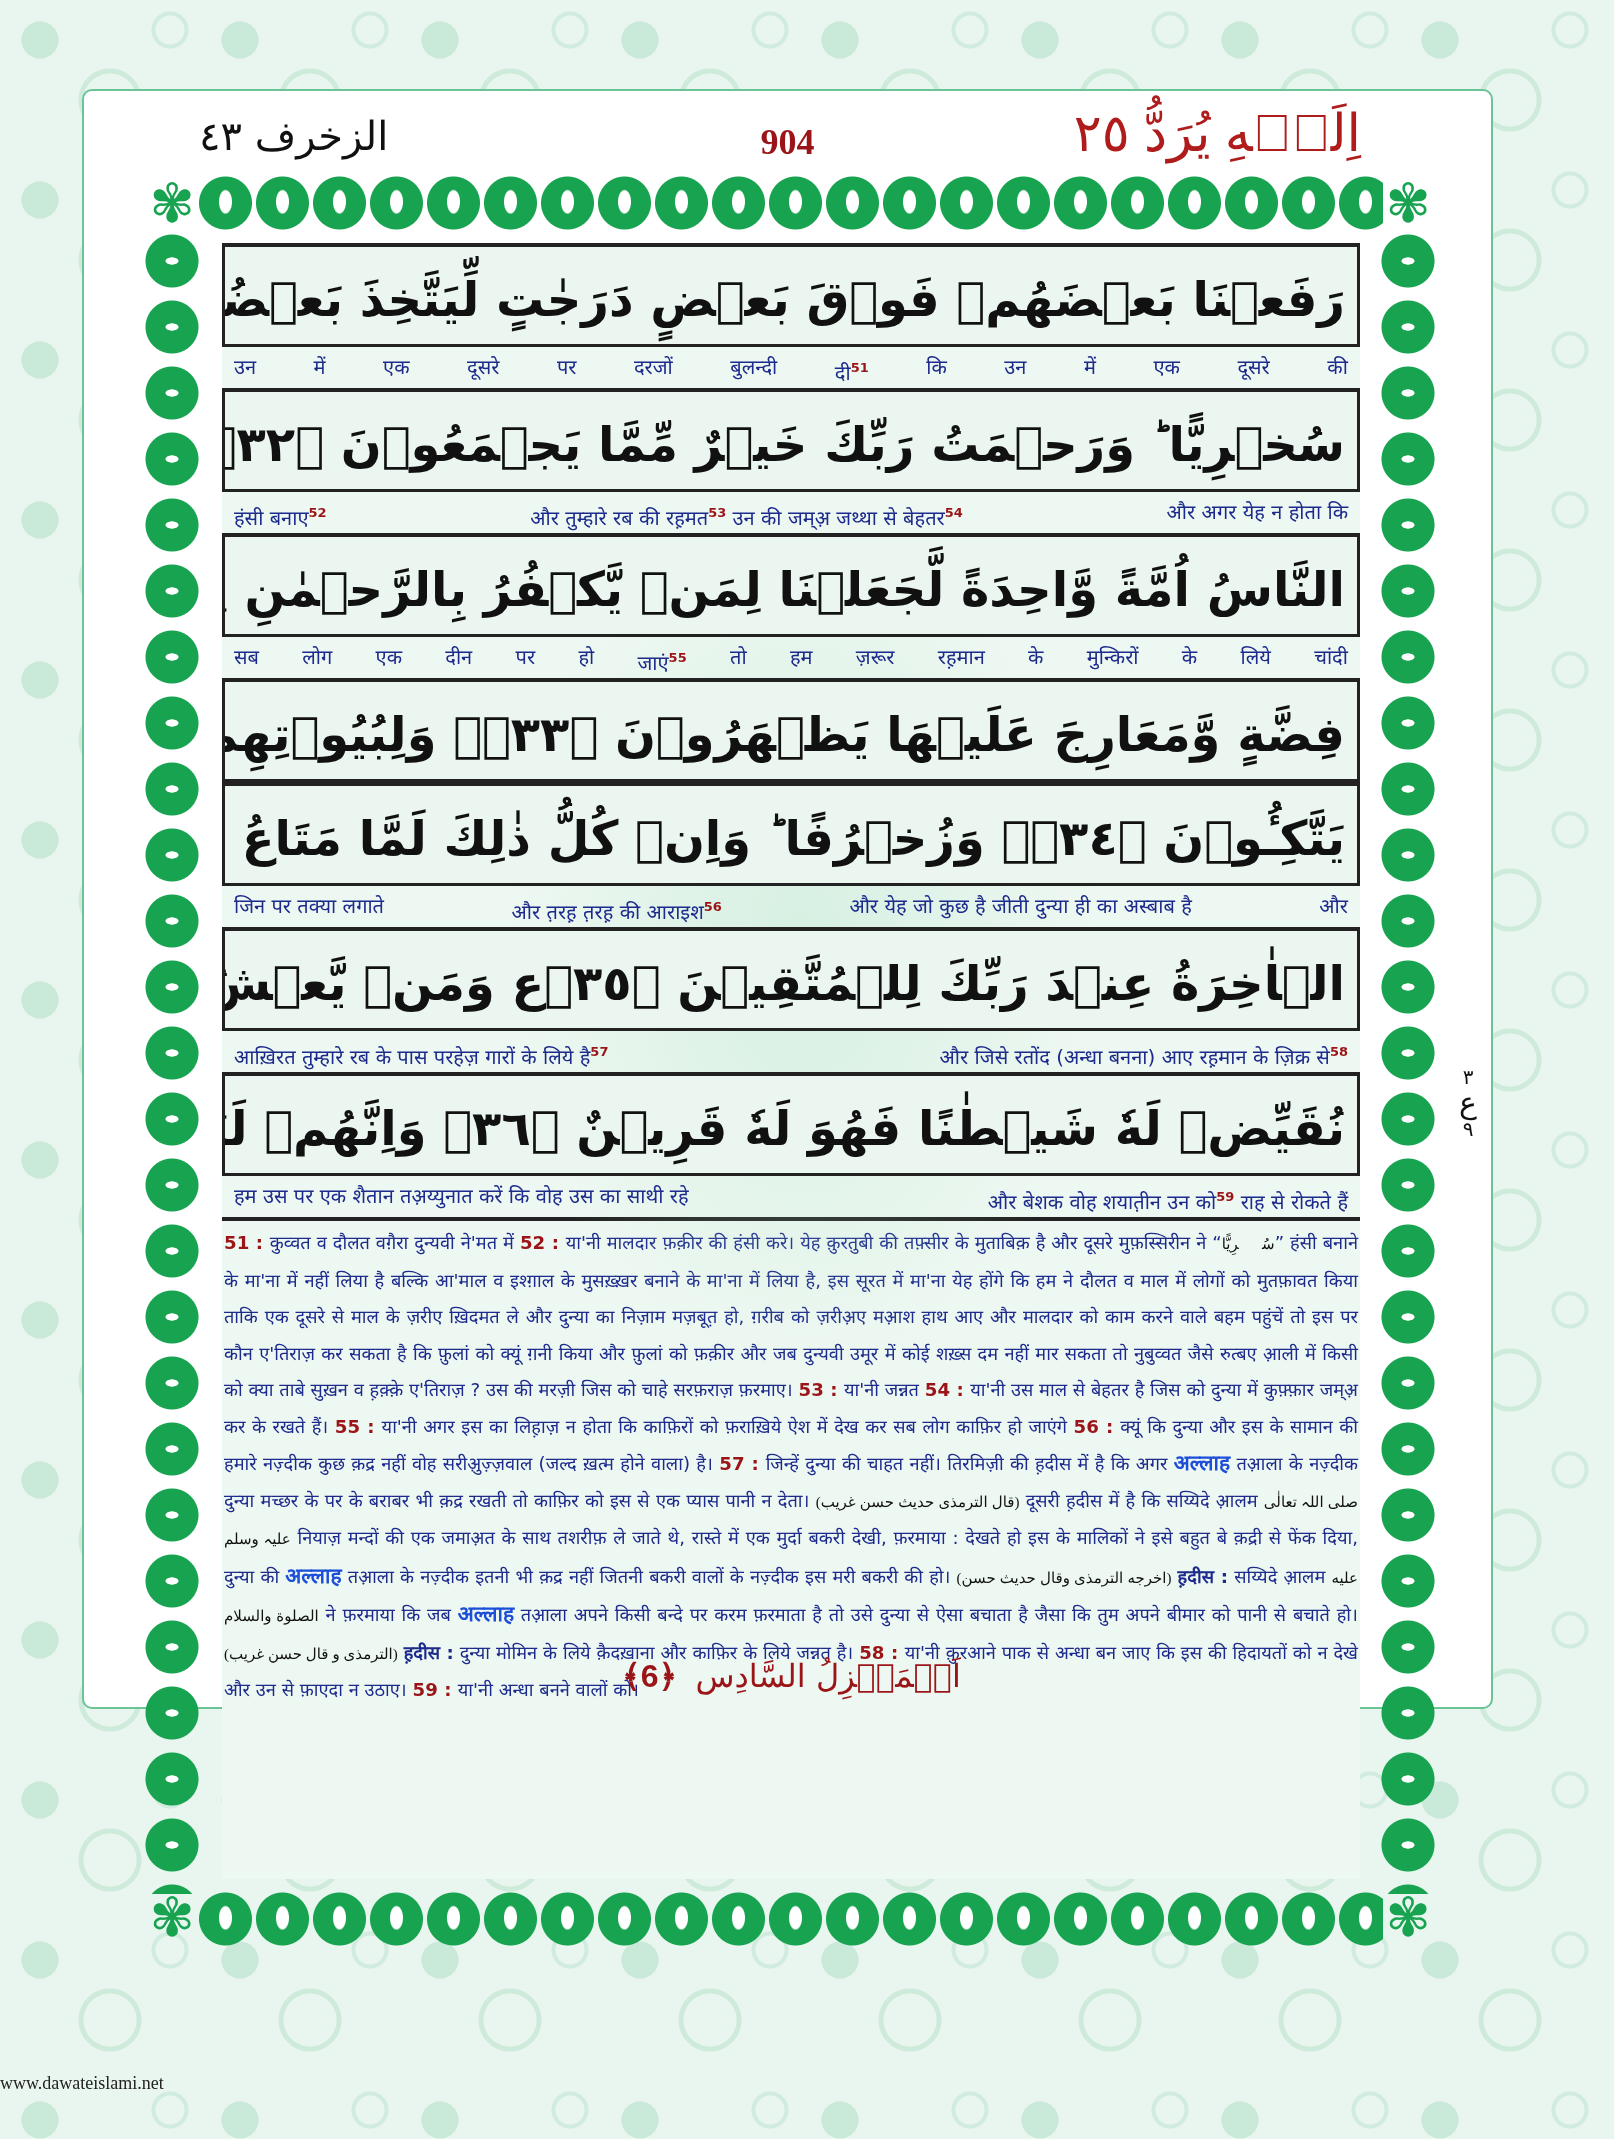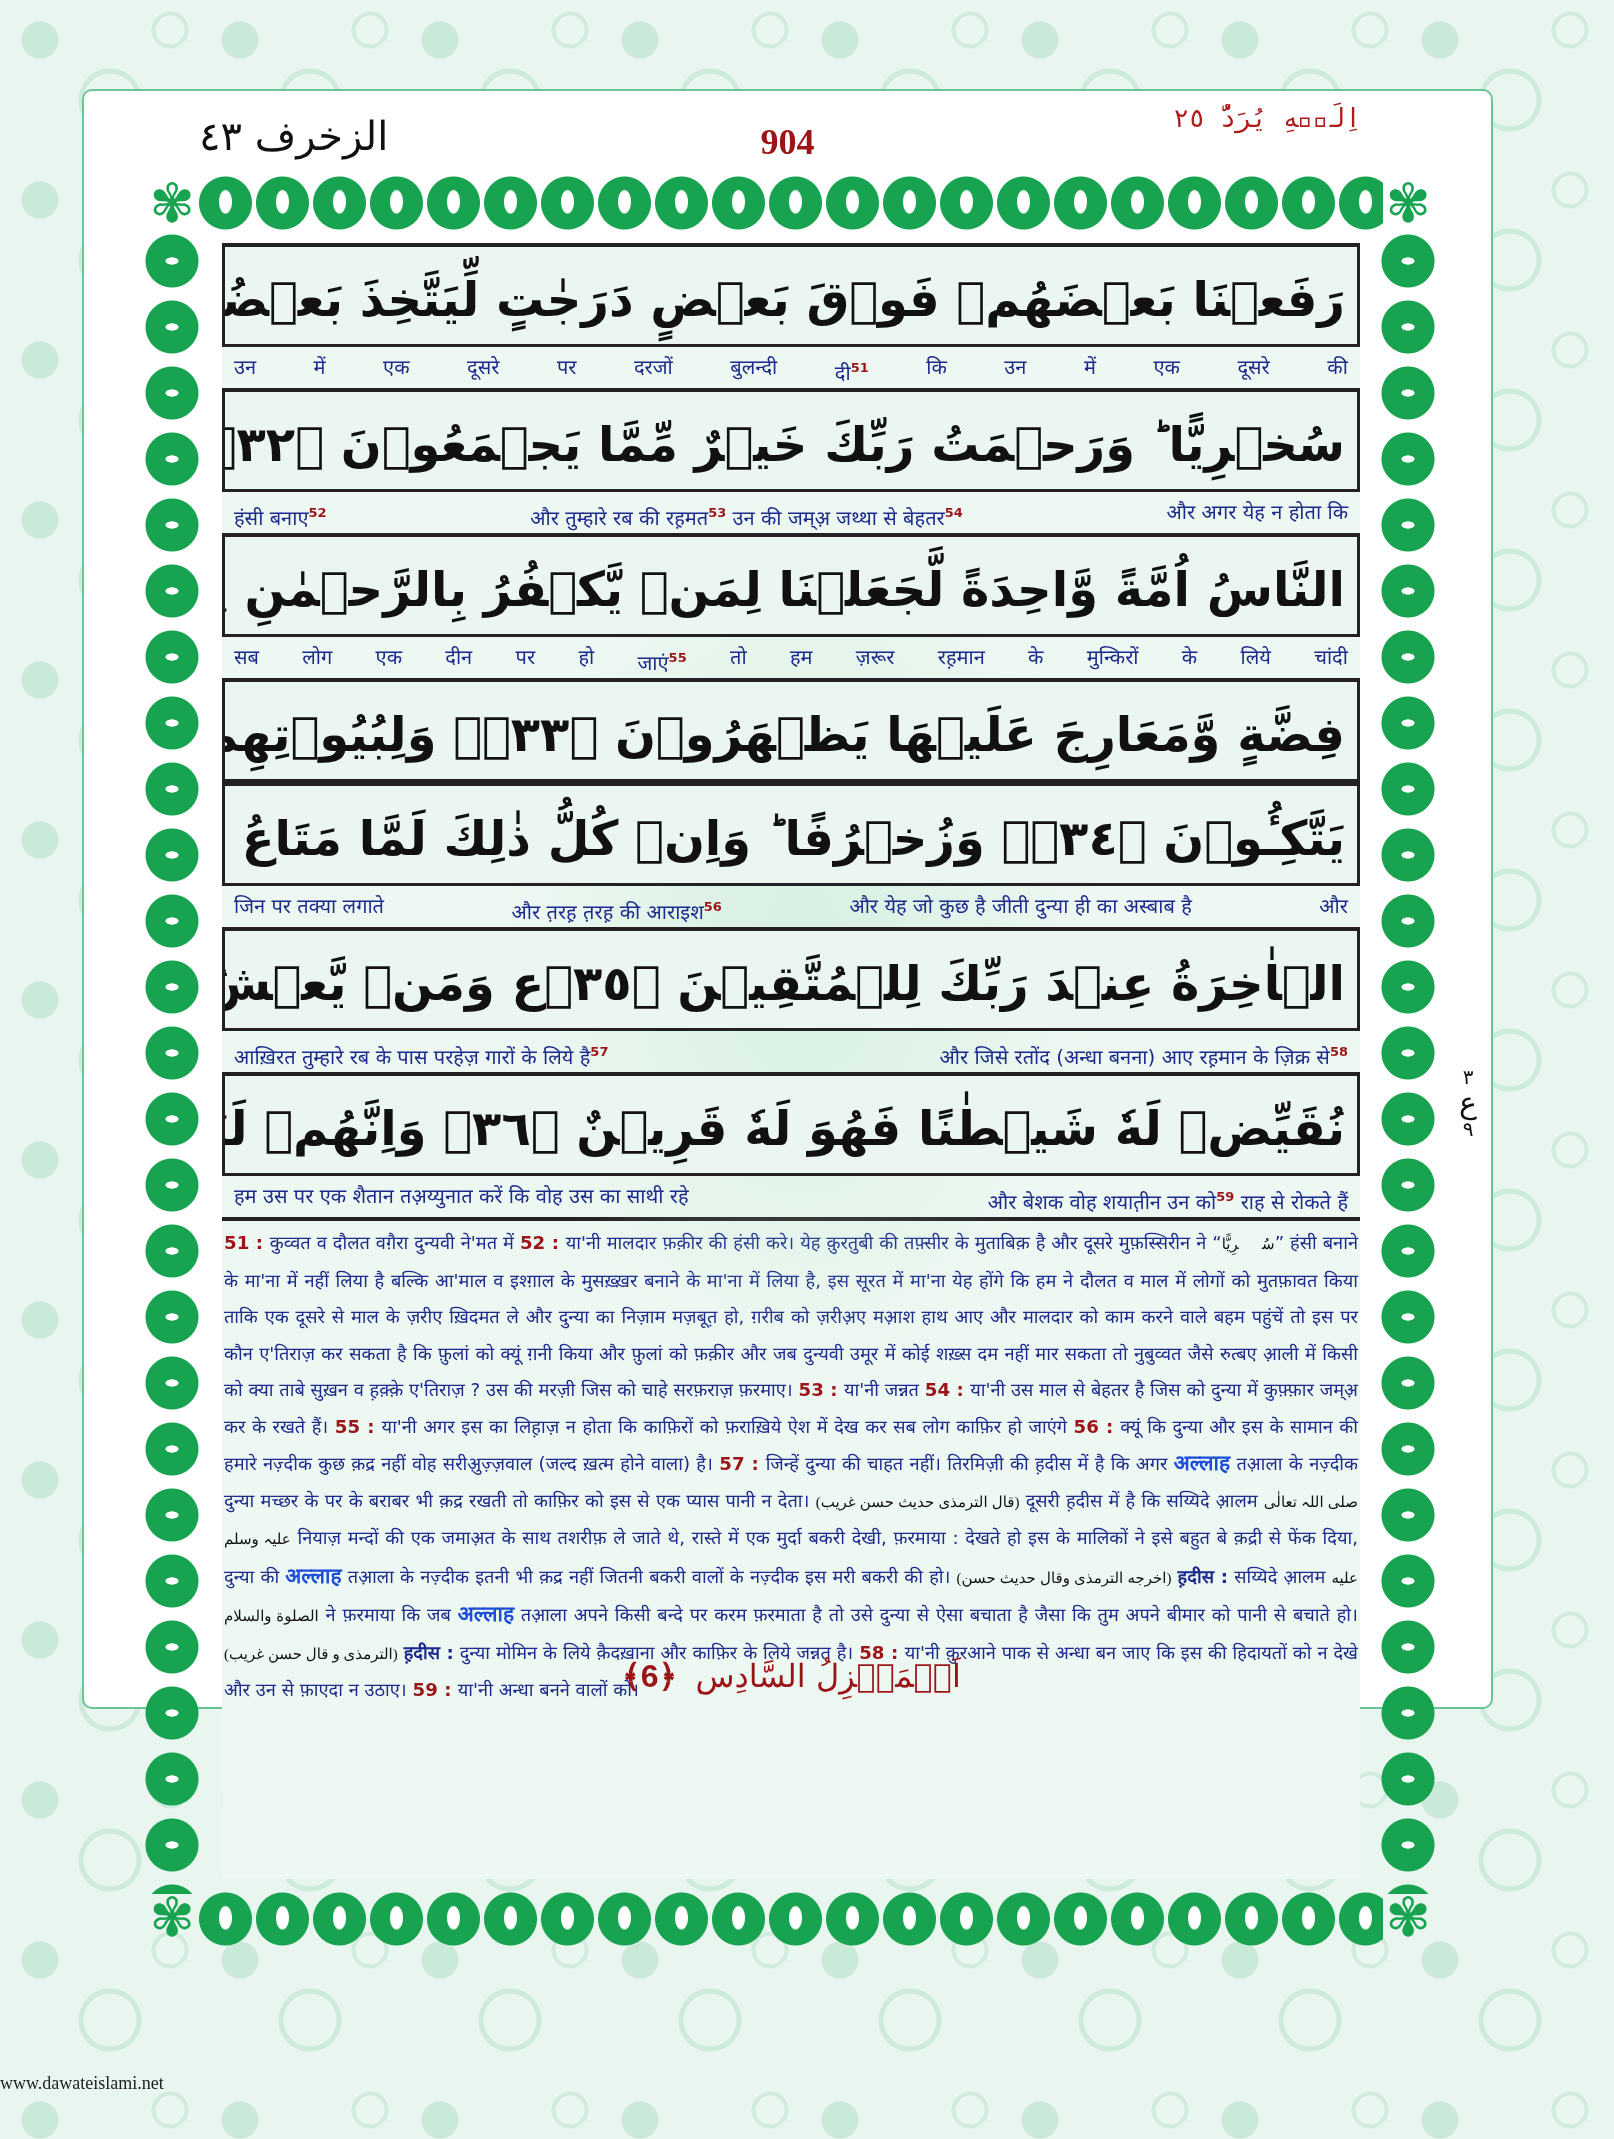--- a/index.html
+++ b/index.html
@@ -12,21 +12,21 @@
       radial-gradient(circle at 170px 30px, transparent 0 14px, rgba(120,200,160,0.22) 15px 18px, transparent 19px);
     background-size: 200px 160px;
     font-family: "DejaVu Sans", sans-serif;
     position: relative;
   }
   .page {
     position: absolute; left: 82px; top: 89px; width: 1411px; height: 1620px;
     background: #ffffff; border: 2px solid #6bc496; border-radius: 10px;
   }
   .head-left { position: absolute; left: 115px; top: 22px; font-family: "DejaVu Serif", serif; font-size: 40px; color: #111; direction: rtl; }
-  .head-right { position: absolute; right: 130px; top: 12px; font-family: Liberation Mono, monospace; font-size: 26px; color: #b01c1c; direction: rtl; }
+  .head-right { position: absolute; right: 130px; top: 12px; font-family: Liberation Sans, sans-serif; font-size: 52px; color: #b01c1c; direction: rtl; }
   .page-number { position: absolute; left: 0; right: 0; top: 30px; text-align: center; font-family: "Liberation Serif", serif; font-weight: bold; font-size: 36px; color: #9b1418; }
   .frame {
     position: absolute; left: 58px; top: 82px; width: 1296px; height: 1776px;
   }
   .border-top, .border-bottom {
     position: absolute; left: 55px; right: 55px; height: 60px;
     background:
       radial-gradient(ellipse 10px 18px at 50% 48%, #fff 0 6px, transparent 7px),
       radial-gradient(circle at 50% 50%, #17a350 0 26px, transparent 27px);
     background-size: 57px 60px;

